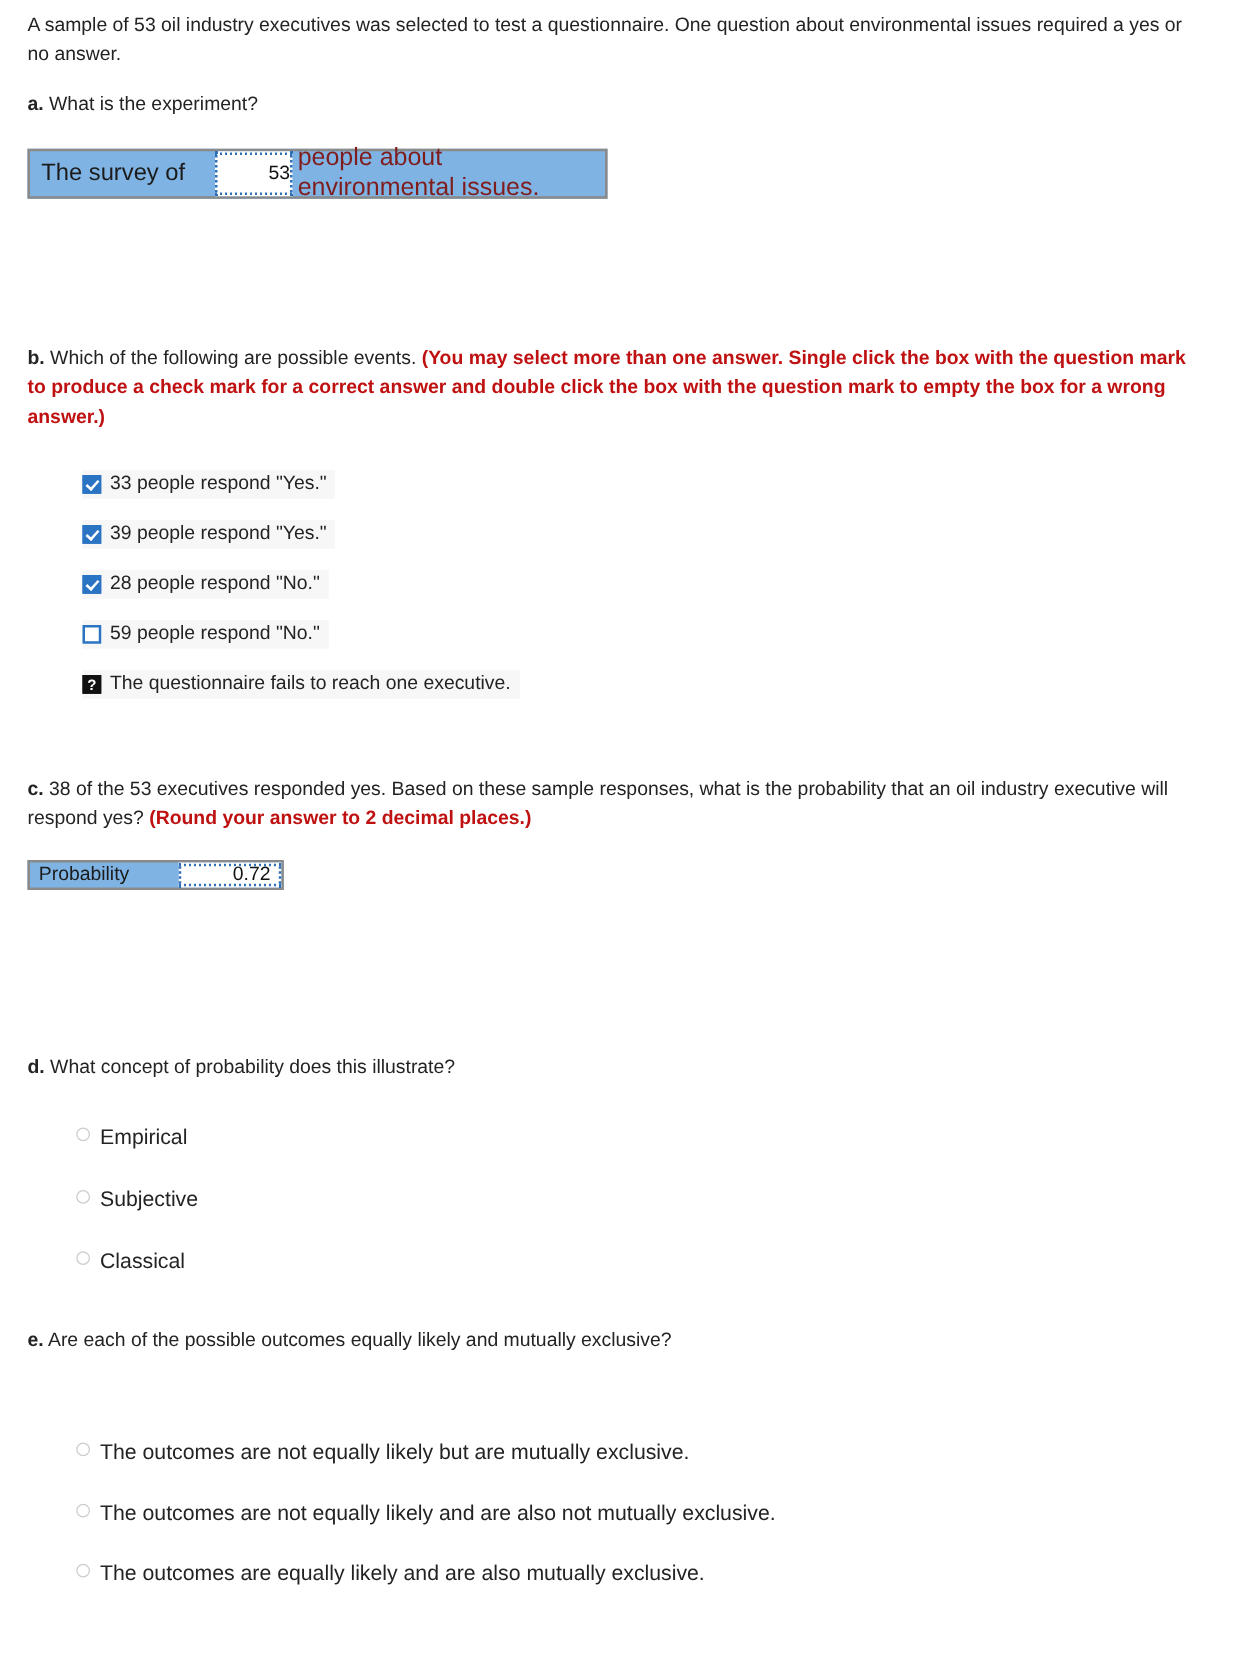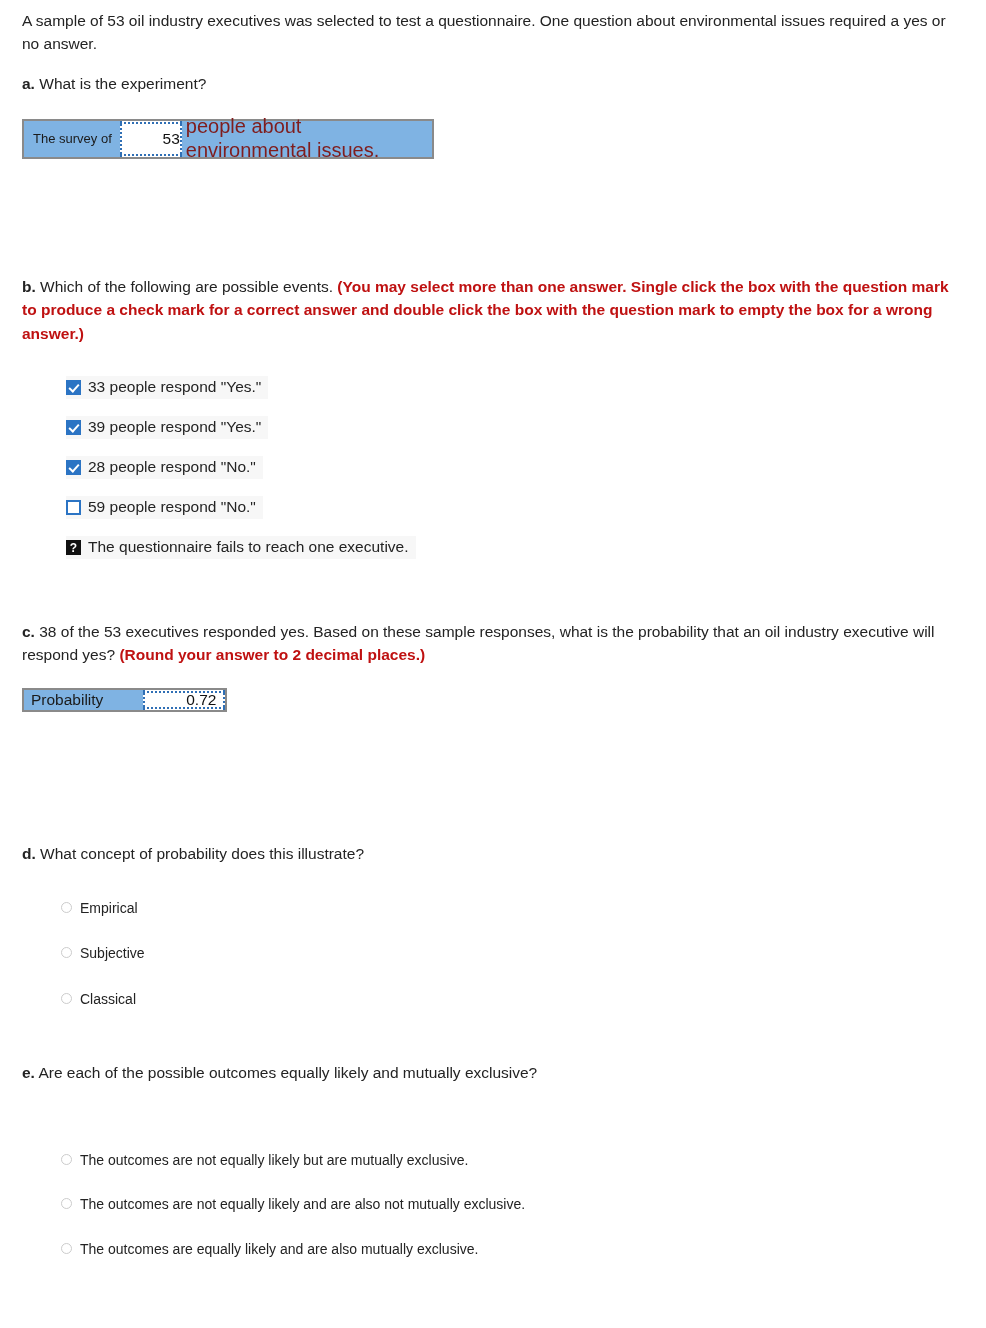--- a/index.html
+++ b/index.html
@@ -58,22 +58,22 @@
     border: 2px solid #8a8a8a;
     background: #7fb3e3;
     display: flex;
     align-items: stretch;
     height: 40px;
     box-sizing: border-box;
   }
   .strip-text {
     display: flex;
     align-items: center;
-    padding: 0 8px 0 9px;
-    font-size: 13px;
+    padding: 0 24px 0 9px;
+    font-size: 19px;
     color: #1b1b1b;
     white-space: nowrap;
   }
   .strip-input {
     width: 62px;
     background: #ffffff;
     border: 2px dotted #2f6fb5;
     border-top: 0;
     border-bottom: 0;
     box-sizing: border-box;
@@ -234,21 +234,21 @@
     height: 11px;
     flex: 0 0 11px;
     border-radius: 50%;
     border: 1px solid #cccccc;
     background: #ffffff;
     margin-right: 8px;
     margin-top: 4px;
     box-sizing: border-box;
   }
   .radio-label {
-    font-size: 14px;
+    font-size: 17px;
     color: #232323;
     white-space: nowrap;
   }
 
   
   .part-e-q {
     position: absolute;
     left: 22px;
     top: 1062px;
     font-size: 15.5px;

